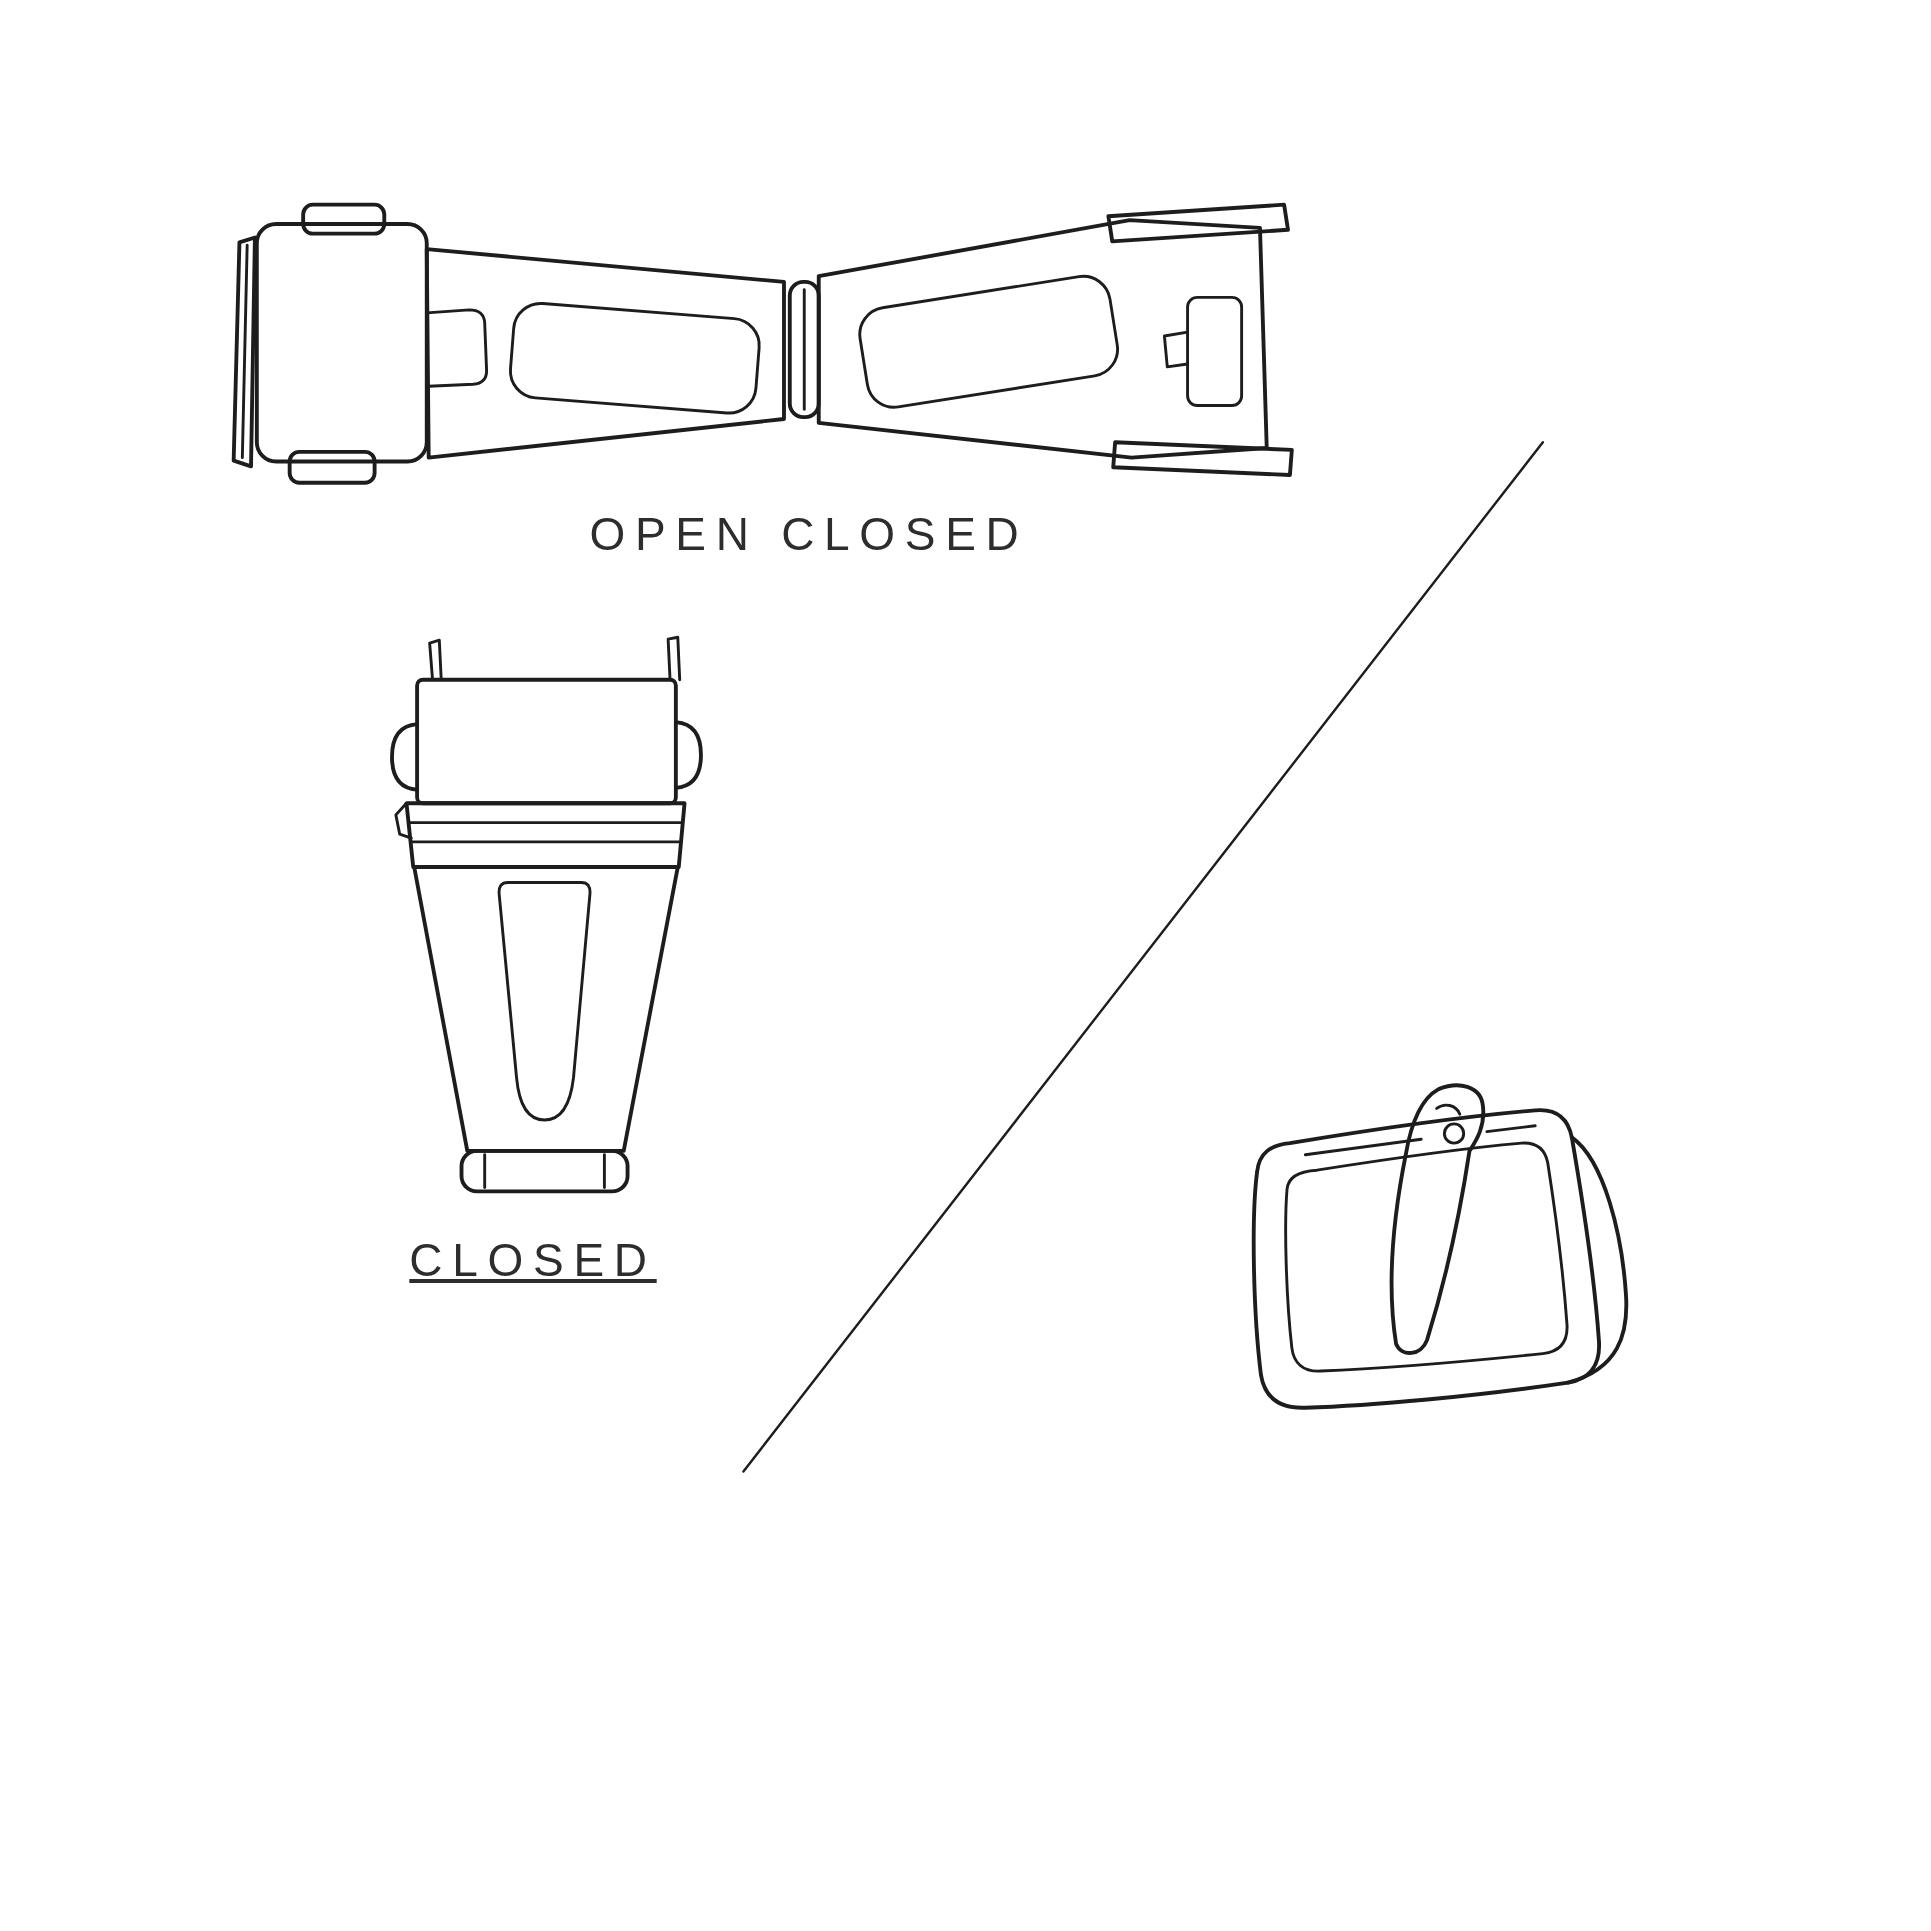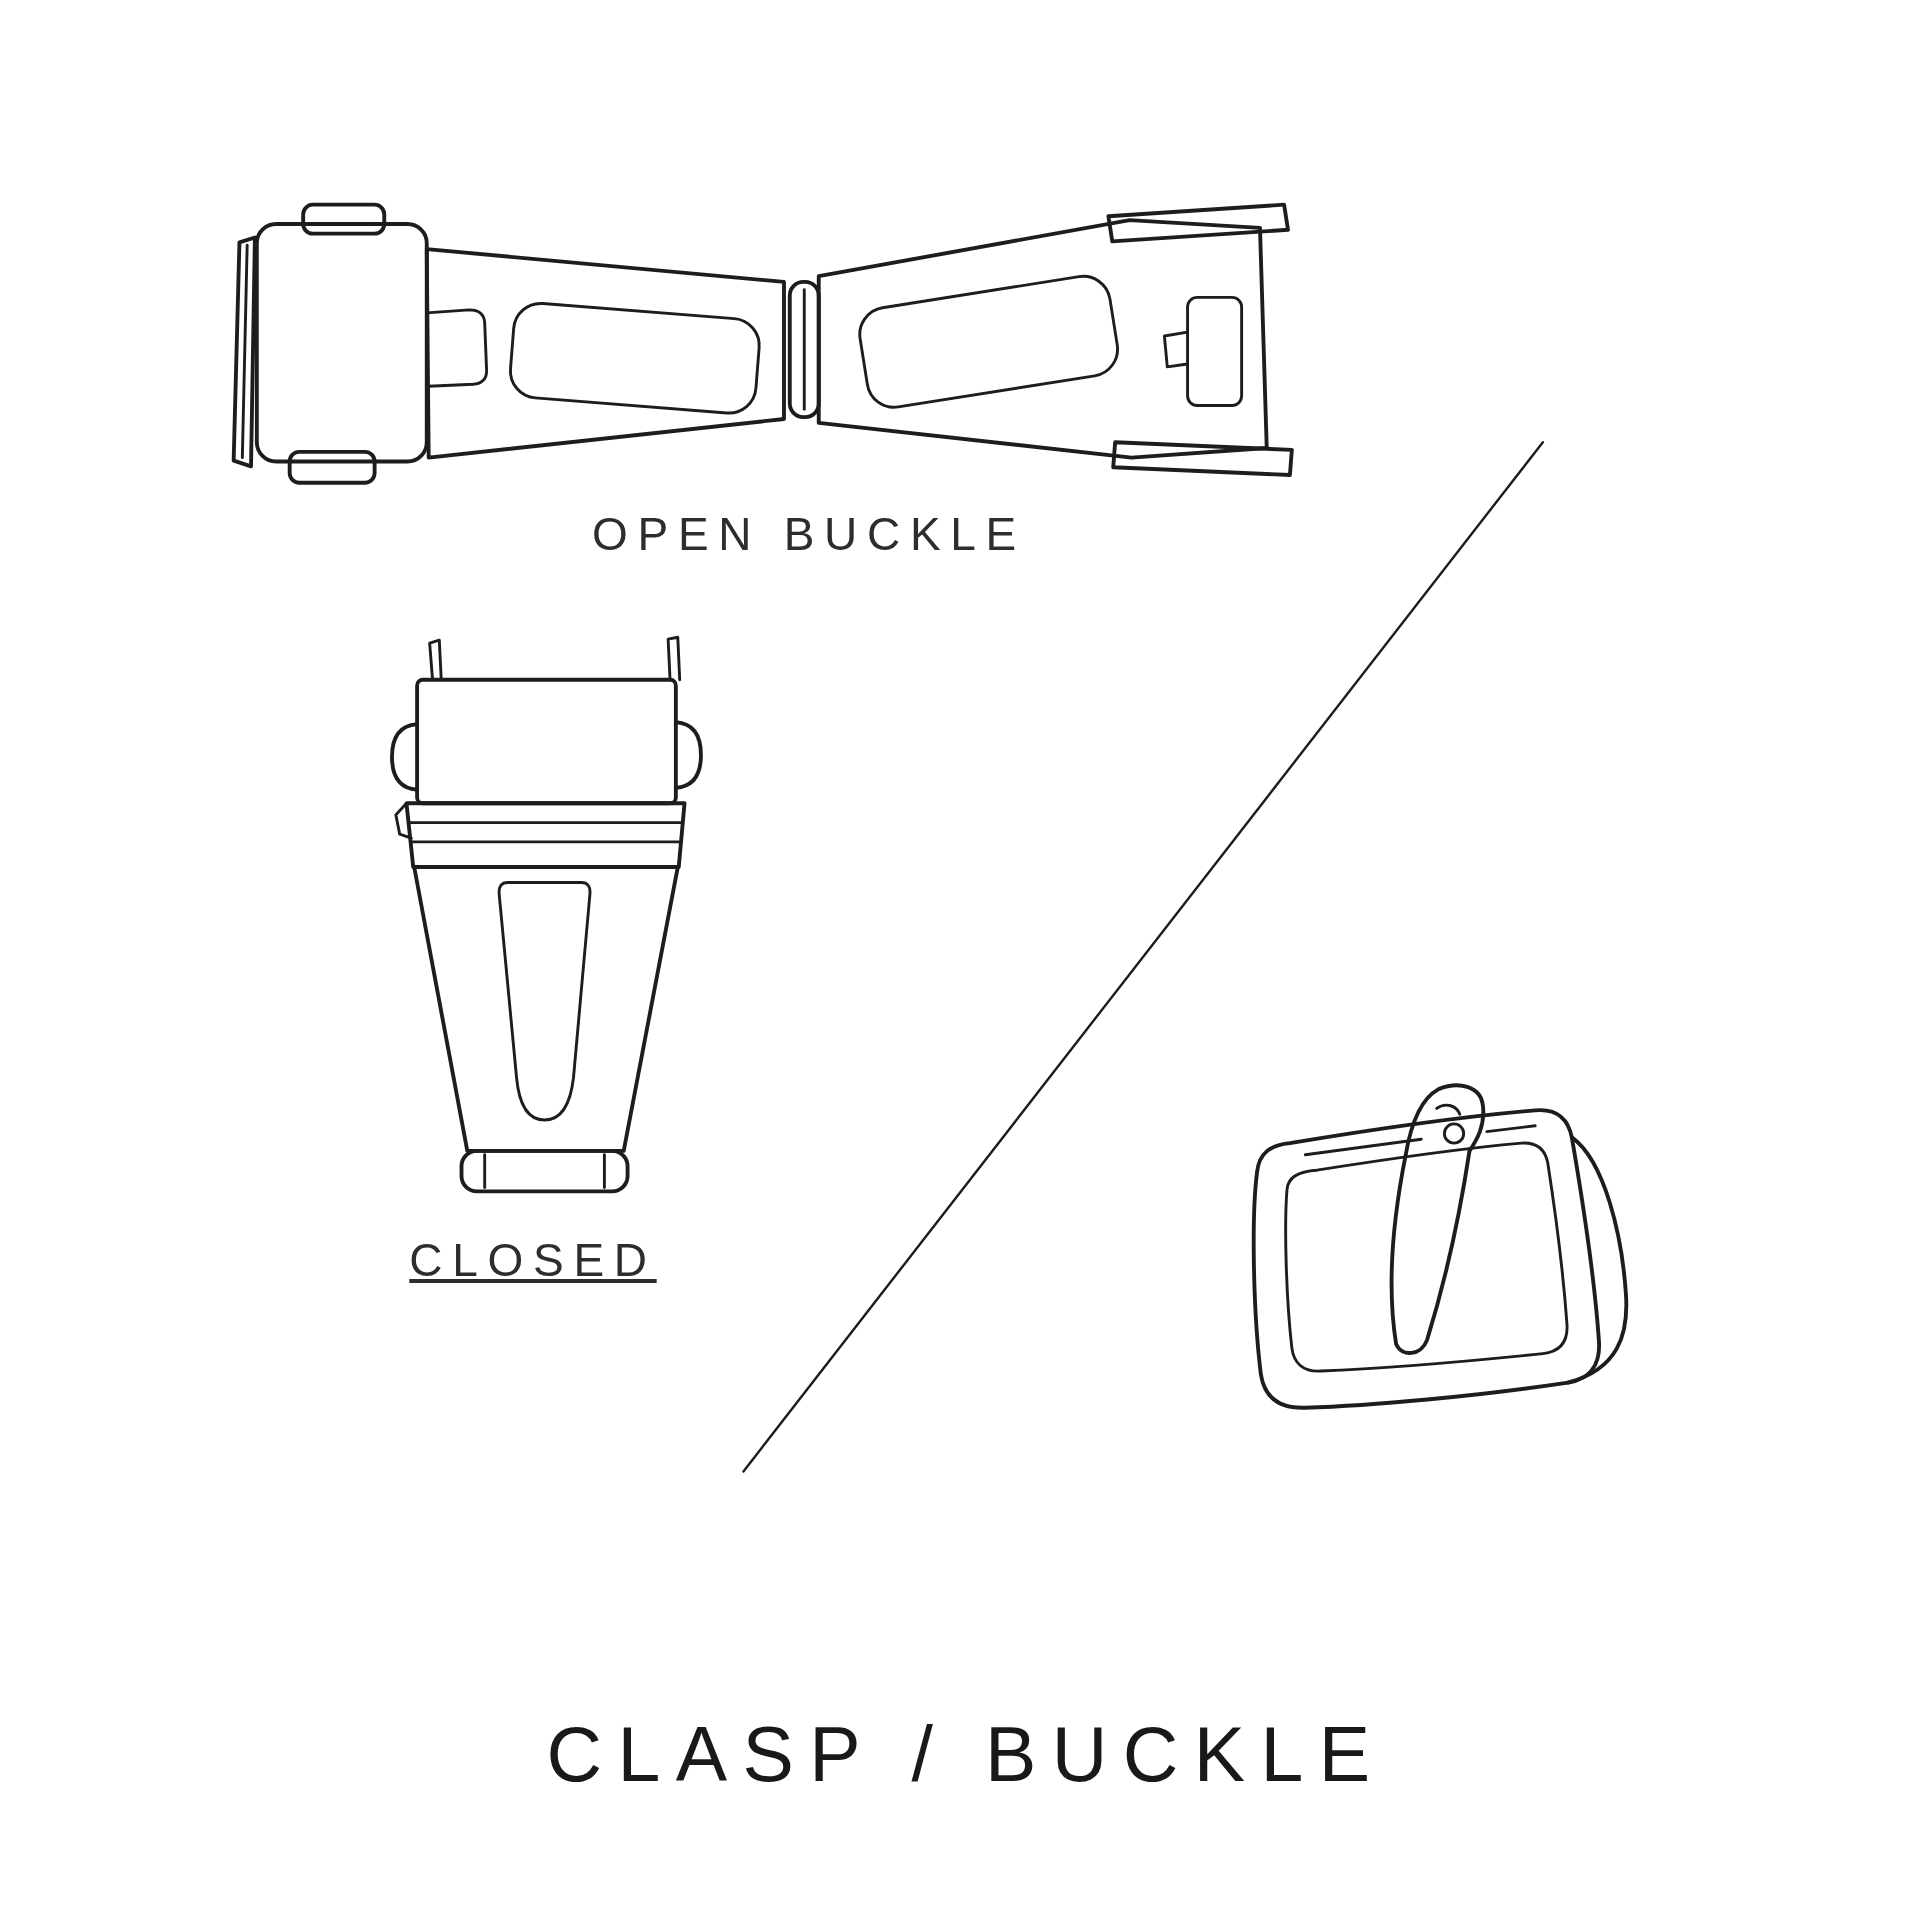--- a/index.html
+++ b/index.html
@@ -152,20 +152,19 @@
                C 1510 1120 1534 1124 1536 1146
                C 1538 1166 1530 1180 1522 1192
                C 1512 1258 1496 1330 1478 1388
                C 1472 1404 1452 1406 1446 1392
                C 1436 1330 1444 1256 1456 1196
                C 1460 1172 1468 1140 1490 1128 Z"></path>
       <path class="thin" d="M 1488 1148 C 1496 1142 1508 1144 1512 1154"></path>
     </g>
   </svg>
 
-  <div class="label label-open-clasp">OPEN BUCKLE</div>
+  <div class="label label-open-clasp">OPEN CLOSED</div>
 
   <div class="label label-closed">CLOSED</div>
 
-  <div class="title">CLASP / BUCKLE</div>
 
 </div>
 
 
 </body></html>

